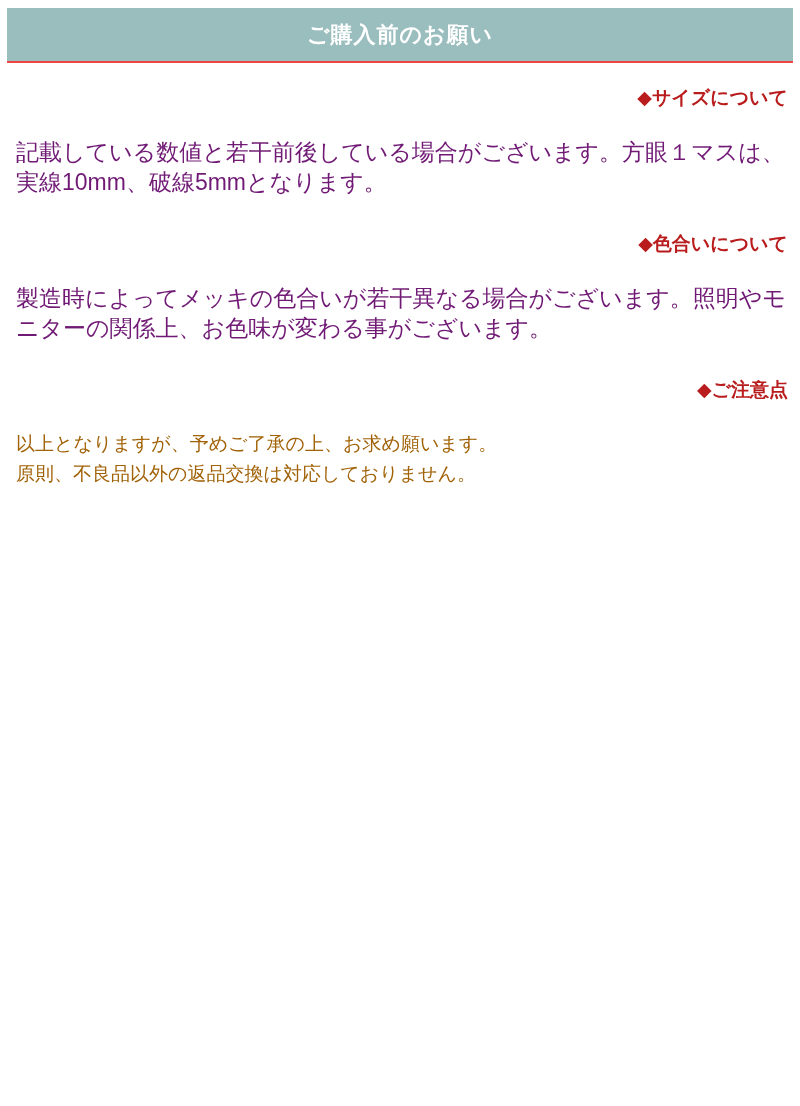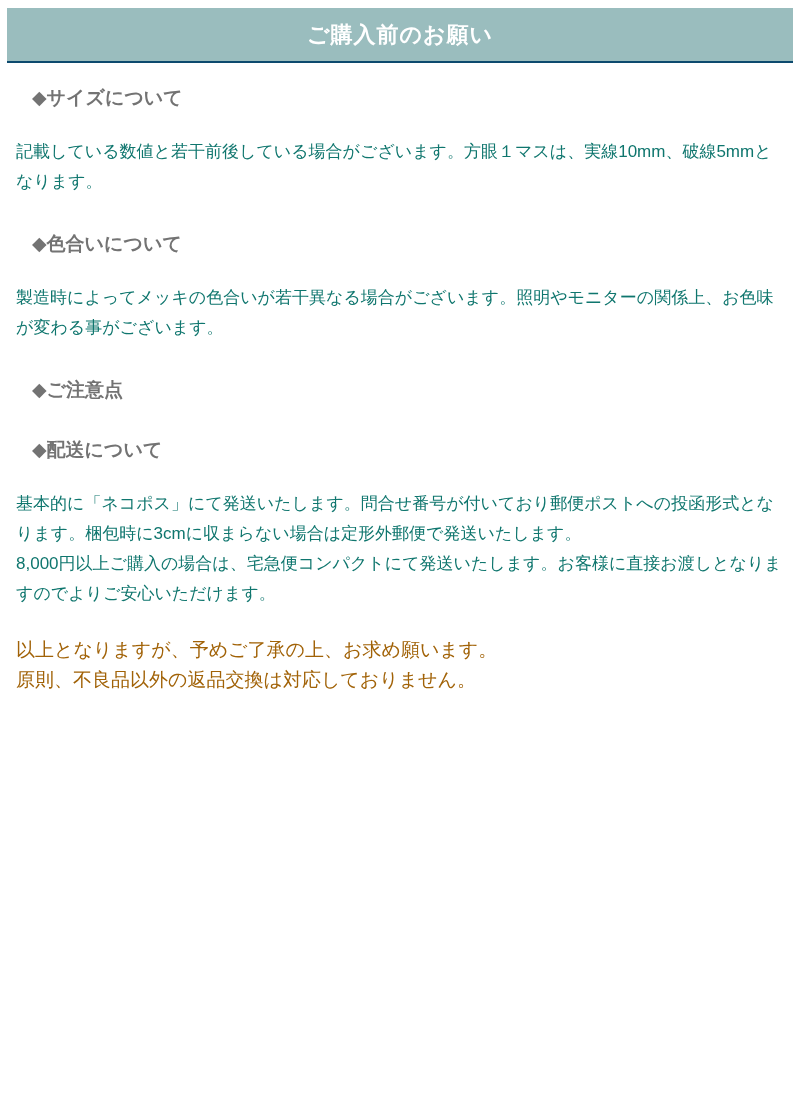--- a/index.html
+++ b/index.html
@@ -12,21 +12,21 @@
     position: relative;
     width: 800px;
     height: 1106px;
     background: #ffffff;
     overflow: hidden;
   }
   .banner {
     margin: 8px 7px 0 7px;
     height: 53px;
     background: #9abdbe;
-    border-bottom: 2px solid #0c4a6e;
+    border-bottom: 2px solid #ef4444;
     display: flex;
     align-items: center;
     justify-content: center;
     text-align: right;
   }
   .banner-title {
     color: #ffffff;
     font-size: 22px;
     font-weight: bold;
     letter-spacing: 1px;
@@ -34,30 +34,31 @@
   .content {
     padding: 0 12px 0 16px;
     color: #3f3f3f;
   }
   .sec-heading {
     margin: 34px 0 0 0;
     padding-left: 16px;
     font-size: 19px;
     line-height: 26px;
     font-weight: bold;
-    color: #737373;
+    color: #b91c1c;
+    text-align: right;
   }
   .sec:first-child .sec-heading {
     margin-top: 22px;
   }
   .sec-body {
     margin: 26px 0 0 0;
-    font-size: 17px;
+    font-size: 23px;
     line-height: 30px;
-    color: #0f766e;
+    color: #701a75;
   }
   .sec-body .line {
     display: block;
   }
   .closing {
     margin: 26px 0 0 0;
     font-size: 19px;
     line-height: 30px;
     color: #a16207;
   }
@@ -89,27 +90,20 @@
         <span class="line">製造時によってメッキの色合いが若干異なる場合がございます。照明やモニターの関係上、お色味が変わる事がございます。</span>
       </p>
     </div>
 
 
     <div class="sec">
       <h3 class="sec-heading">◆ご注意点</h3>
     </div>
 
 
-    <div class="sec">
-      <h3 class="sec-heading">◆配送について</h3>
-      <p class="sec-body">
-        <span class="line">基本的に「ネコポス」にて発送いたします。問合せ番号が付いており郵便ポストへの投函形式となります。梱包時に3cmに収まらない場合は定形外郵便で発送いたします。</span>
-        <span class="line">8,000円以上ご購入の場合は、宅急便コンパクトにて発送いたします。お客様に直接お渡しとなりますのでよりご安心いただけます。</span>
-      </p>
-    </div>
 
     <p class="closing">
       <span class="line">以上となりますが、予めご了承の上、お求め願います。</span>
       <span class="line">原則、不良品以外の返品交換は対応しておりません。</span>
     </p>
 
   </div>
 </div>
 
 </body></html>

